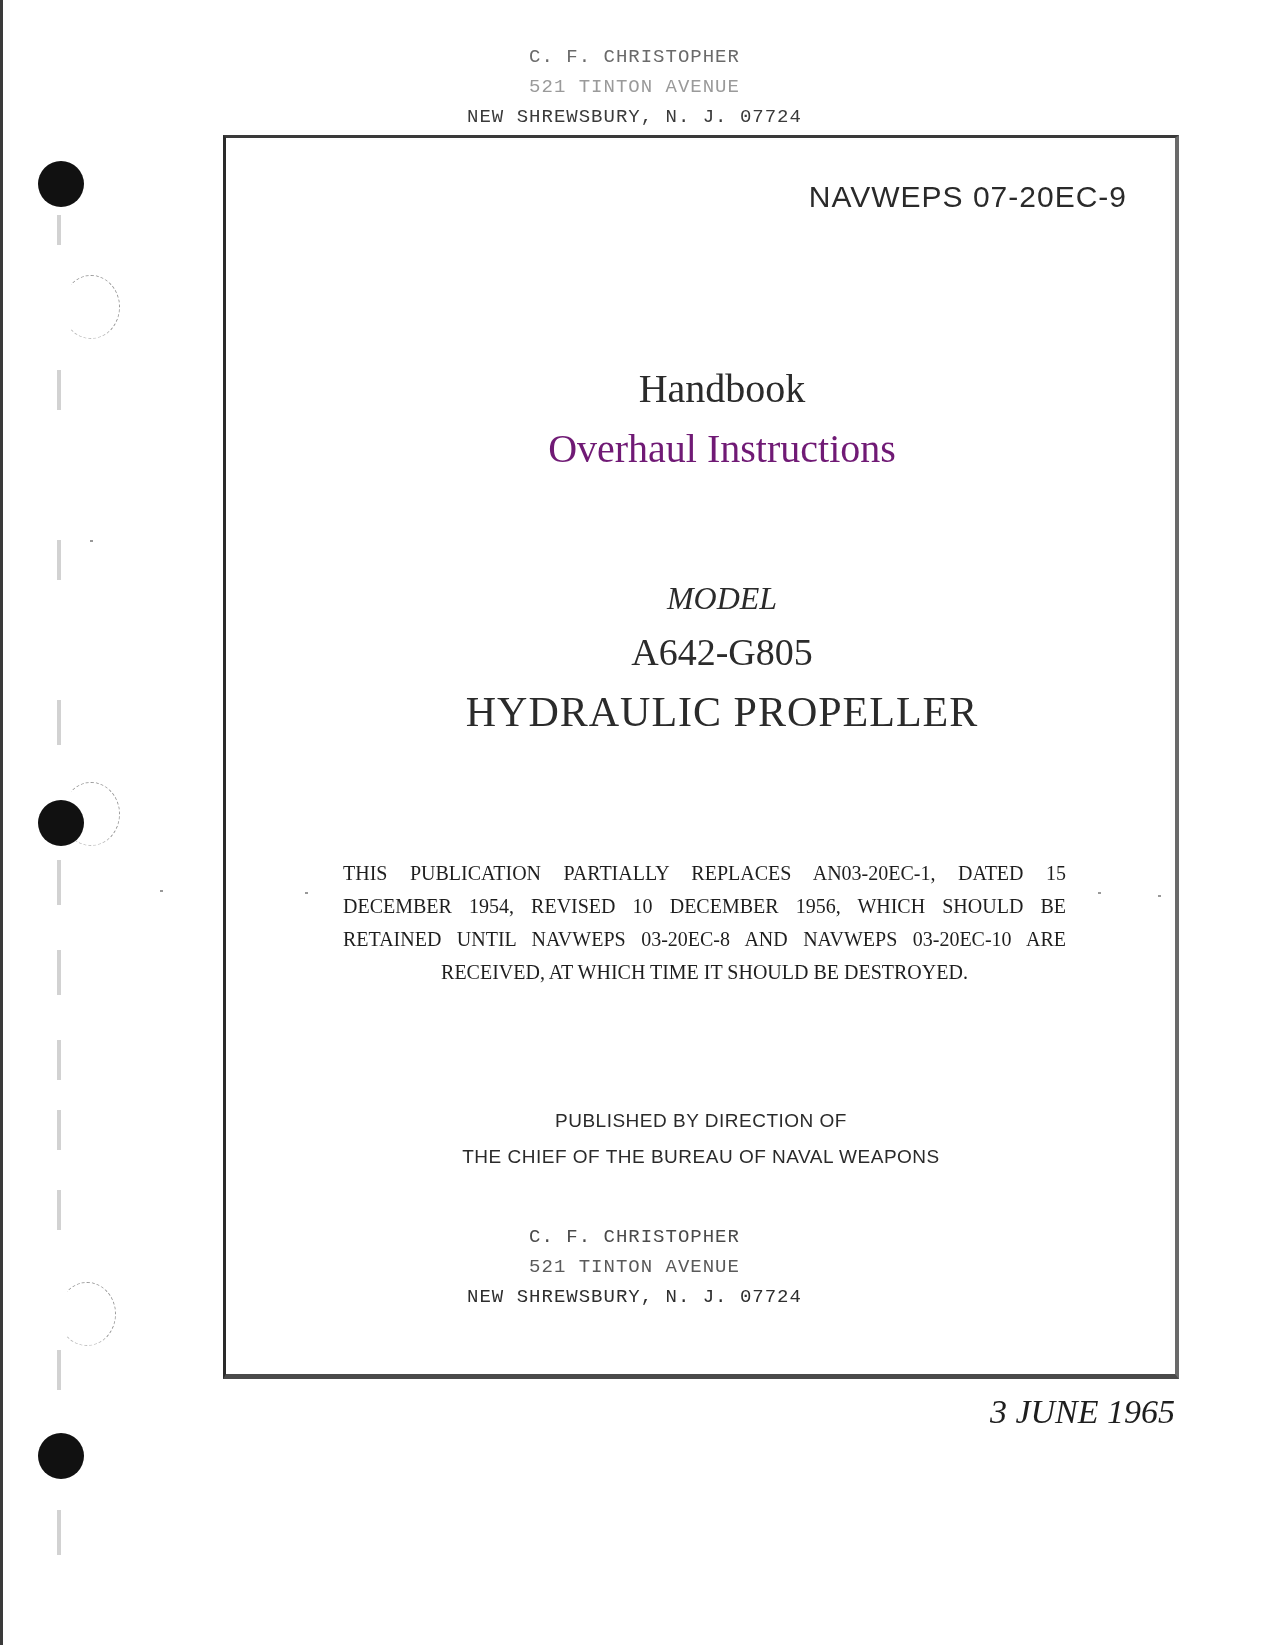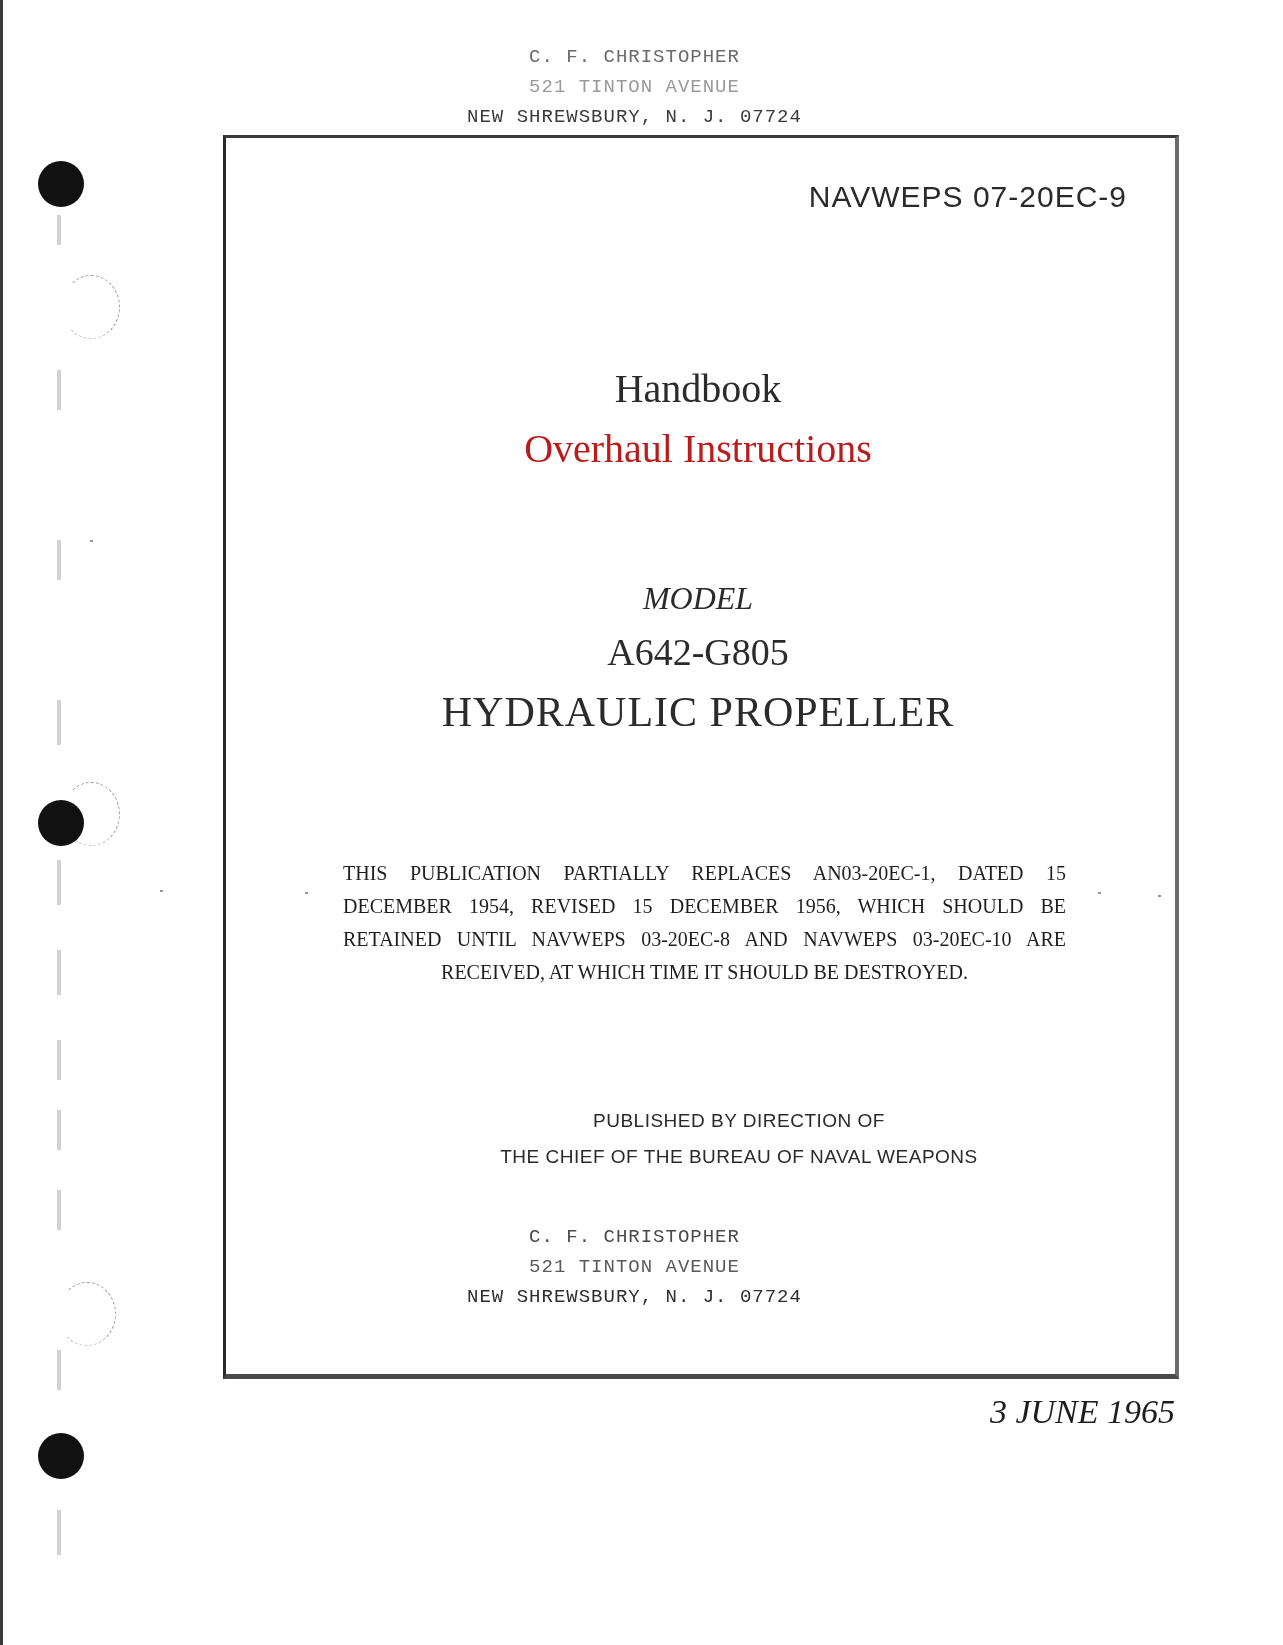--- a/index.html
+++ b/index.html
@@ -71,23 +71,24 @@
       letter-spacing: 1px;
       color: #2a2a2a;
       white-space: nowrap;
     }
     .centered {
       position: absolute;
       left: 223px;
       width: 950px;
       text-align: center;
       white-space: nowrap;
+      padding-left: 24px;
     }
     .title-1 { top: 365px; font-size: 40px; color: #2b2b2b; }
-    .title-2 { top: 425px; font-size: 40px; color: #b91c1c; }
+    .title-2 { top: 425px; font-size: 40px; color: #701a75; }
     .model-label { top: 580px; font-size: 32px; font-style: italic; color: #2b2b2b; }
     .model-number { top: 630px; font-size: 38px; color: #2b2b2b; }
     .model-name { top: 688px; font-size: 42px; color: #2b2b2b; letter-spacing: 1px; }
     .notice {
       position: absolute;
       left: 343px;
       top: 857px;
       width: 723px;
       font-size: 20px;
       line-height: 33px;
@@ -97,21 +98,20 @@
     }
     .notice .nl { display: block; text-align: justify; text-align-last: justify; }
     .notice .nl.last { text-align: center; text-align-last: center; }
     .authority {
       position: absolute;
       left: 223px;
       width: 956px;
       text-align: center;
       font-family: "Liberation Sans", sans-serif;
       color: #2a2a2a;
-      padding-left: 38px;
     }
     .auth-1 { top: 1110px; font-size: 19px; letter-spacing: 0.5px; }
     .auth-2 { top: 1146px; font-size: 19px; letter-spacing: 0.5px; }
     .issue-date {
       position: absolute;
       right: 108px;
       top: 1393px;
       font-size: 34px;
       font-style: italic;
       color: #1e1e1e;
@@ -155,21 +155,21 @@
 
 <div class="centered title-1">Handbook</div>
 <div class="centered title-2">Overhaul Instructions</div>
 
 <div class="centered model-label">MODEL</div>
 <div class="centered model-number">A642-G805</div>
 <div class="centered model-name">HYDRAULIC PROPELLER</div>
 
 <div class="notice">
   <span class="nl">THIS PUBLICATION PARTIALLY REPLACES AN03-20EC-1, DATED 15</span>
-  <span class="nl">DECEMBER 1954, REVISED 15 DECEMBER 1956, WHICH SHOULD BE</span>
+  <span class="nl">DECEMBER 1954, REVISED 10 DECEMBER 1956, WHICH SHOULD BE</span>
   <span class="nl">RETAINED UNTIL NAVWEPS 03-20EC-8 AND NAVWEPS 03-20EC-10 ARE</span>
   <span class="nl last">RECEIVED, AT WHICH TIME IT SHOULD BE DESTROYED.</span>
 </div>
 
 <div class="authority auth-1">PUBLISHED BY DIRECTION OF</div>
 <div class="authority auth-2">THE CHIEF OF THE BUREAU OF NAVAL WEAPONS</div>
 
 <div class="stamp" style="top:1222px; font-size:19px; line-height:30px; left:0;">
   <span class="line" style="color:#4a4a4a;">C. F. CHRISTOPHER</span>
   <span class="line" style="color:#5a5a5a;">521 TINTON AVENUE</span>

